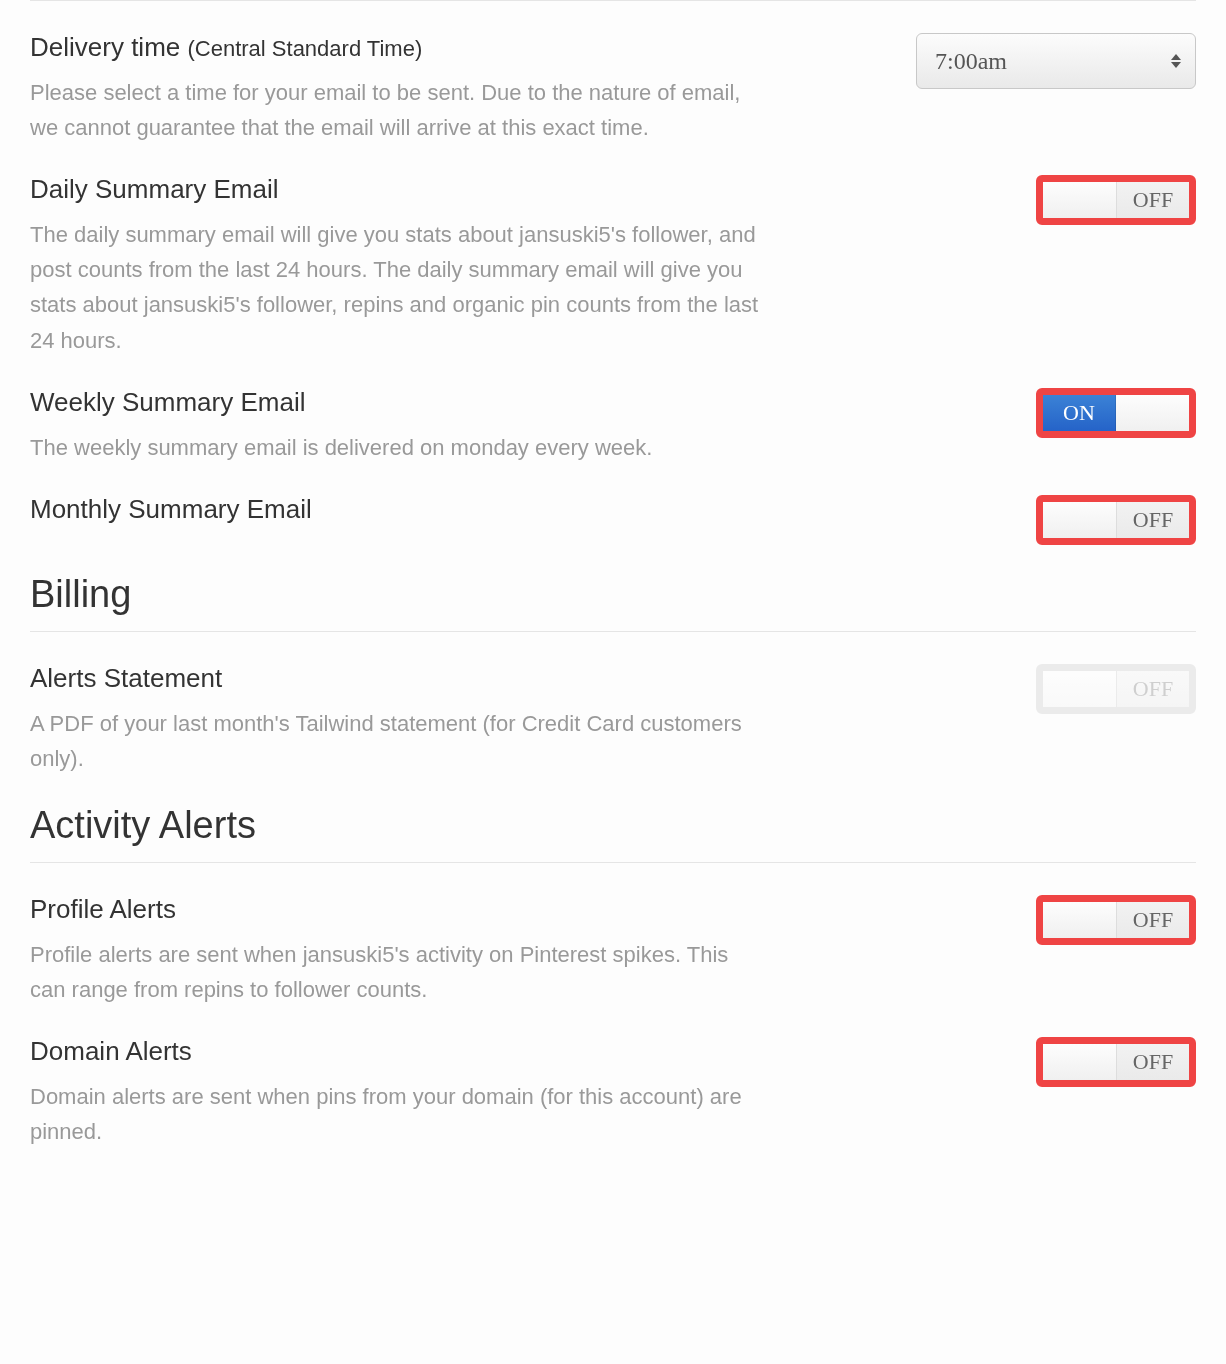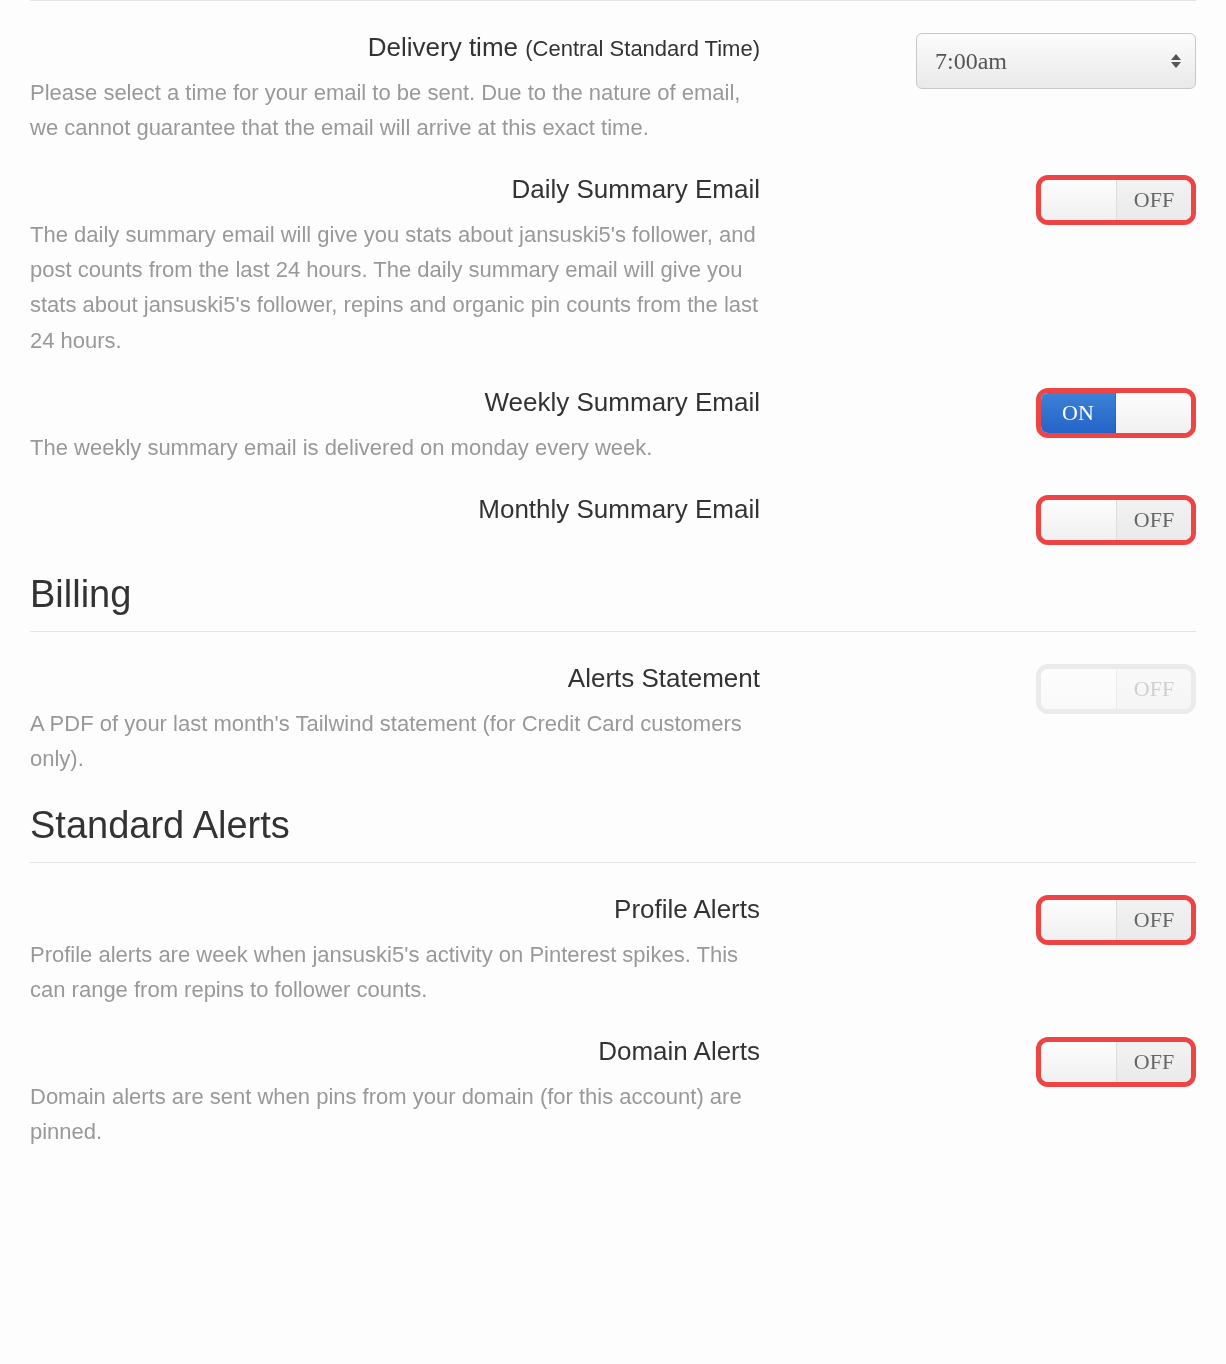--- a/index.html
+++ b/index.html
@@ -27,21 +27,20 @@
     .setting-left {
       flex: 1;
       max-width: 730px;
     }
     .setting-title {
       font-size: 26px;
       font-weight: 400;
       color: #333;
       margin-bottom: 10px;
       line-height: 1.3;
-      text-align: right;
     }
     .setting-title-note {
       font-size: 22px;
       font-weight: 400;
       color: #333;
     }
     .setting-desc {
       font-size: 22px;
       color: #999;
       line-height: 1.6;
@@ -92,22 +91,22 @@
       width: 0;
       height: 0;
       border-left: 5px solid transparent;
       border-right: 5px solid transparent;
       border-top: 6px solid #555;
     }
     .toggle {
       display: flex;
       width: 160px;
       height: 50px;
-      border: 5px solid #ef4444;
-      border-radius: 12px;
+      border: 7px solid #ef4444;
+      border-radius: 6px;
       overflow: hidden;
       cursor: pointer;
     }
     .toggle-handle {
       width: 50%;
       height: 100%;
       background: linear-gradient(to bottom, #fdfdfd, #f0f0f0);
     }
     .toggle-label-off {
       width: 50%;
@@ -222,27 +221,27 @@
     <div class="setting-desc">A PDF of your last month's Tailwind statement (for Credit Card customers only).</div>
   </div>
   <div class="setting-right">
     <div class="toggle toggle-disabled">
       <div class="toggle-handle"></div>
       <div class="toggle-label-off">OFF</div>
     </div>
   </div>
 </div>
 
-<h2 class="section-header">Standard Alerts</h2>
+<h2 class="section-header">Activity Alerts</h2>
 <div class="section-divider"></div>
 
 <div class="setting-row">
   <div class="setting-left">
     <div class="setting-title">Profile Alerts</div>
-    <div class="setting-desc">Profile alerts are week when jansuski5's activity on Pinterest spikes. This can range from repins to follower counts.</div>
+    <div class="setting-desc">Profile alerts are sent when jansuski5's activity on Pinterest spikes. This can range from repins to follower counts.</div>
   </div>
   <div class="setting-right">
     <div class="toggle">
       <div class="toggle-handle"></div>
       <div class="toggle-label-off">OFF</div>
     </div>
   </div>
 </div>
 
 <div class="setting-row">

